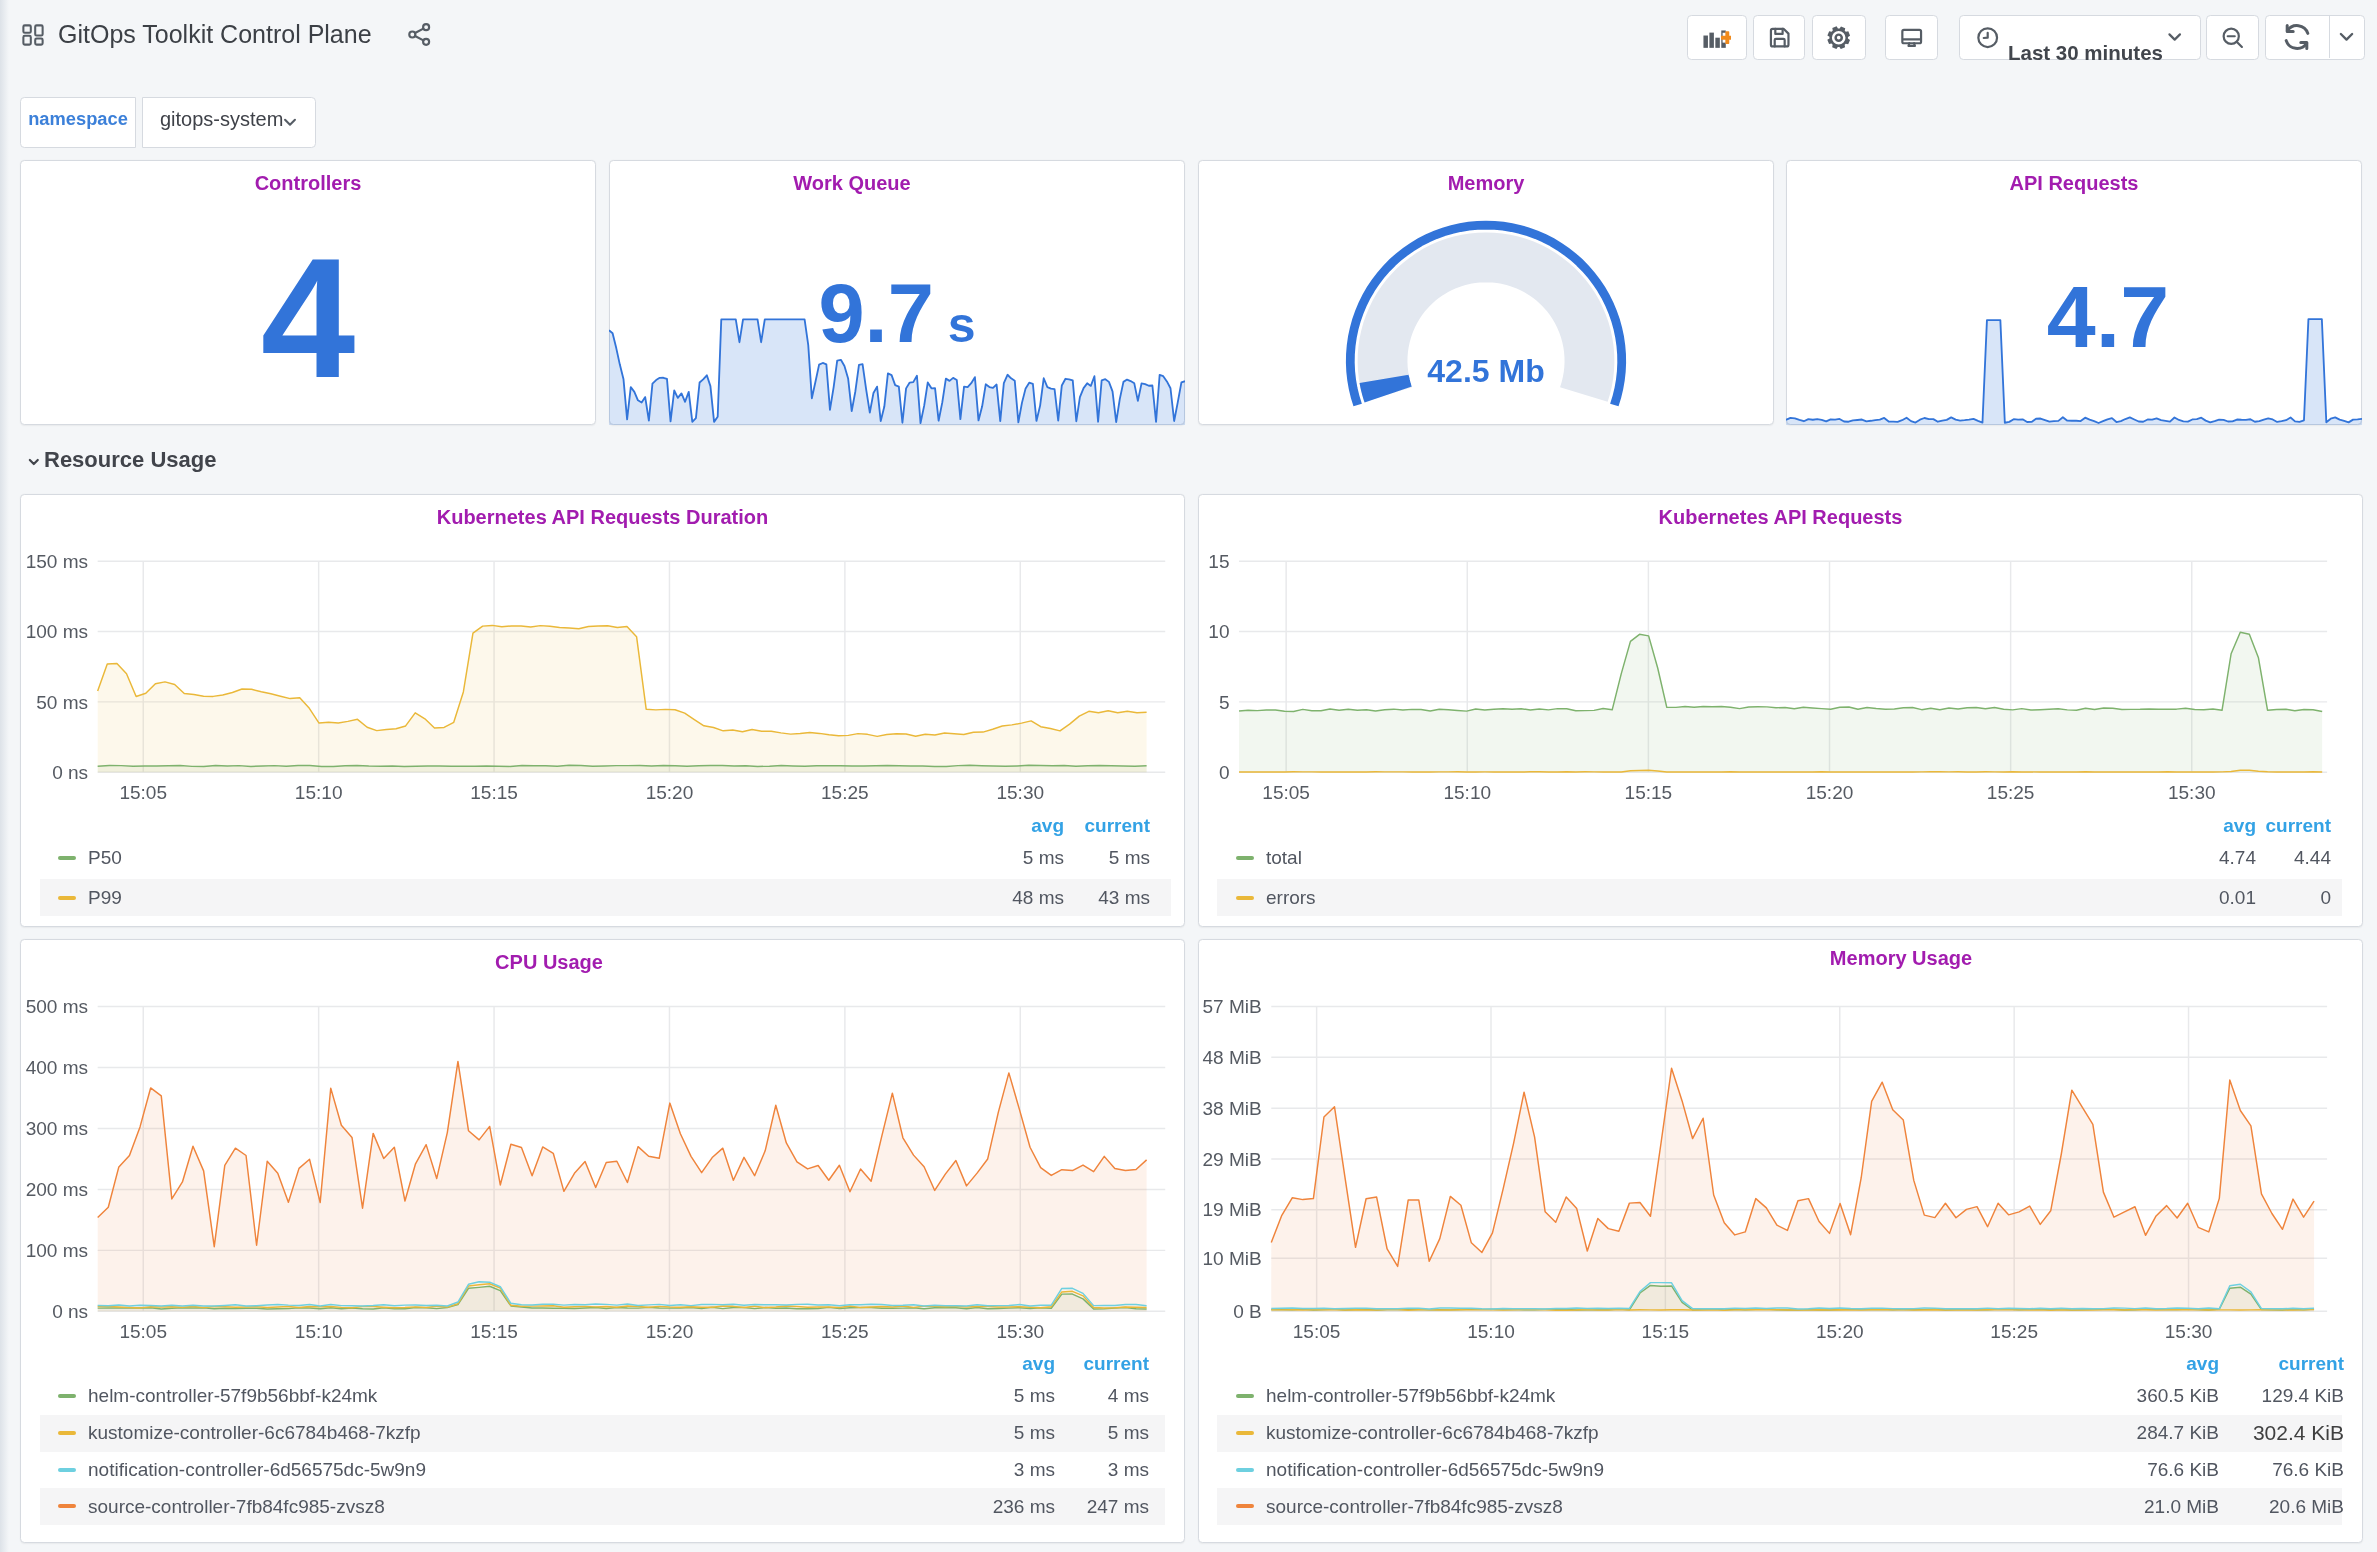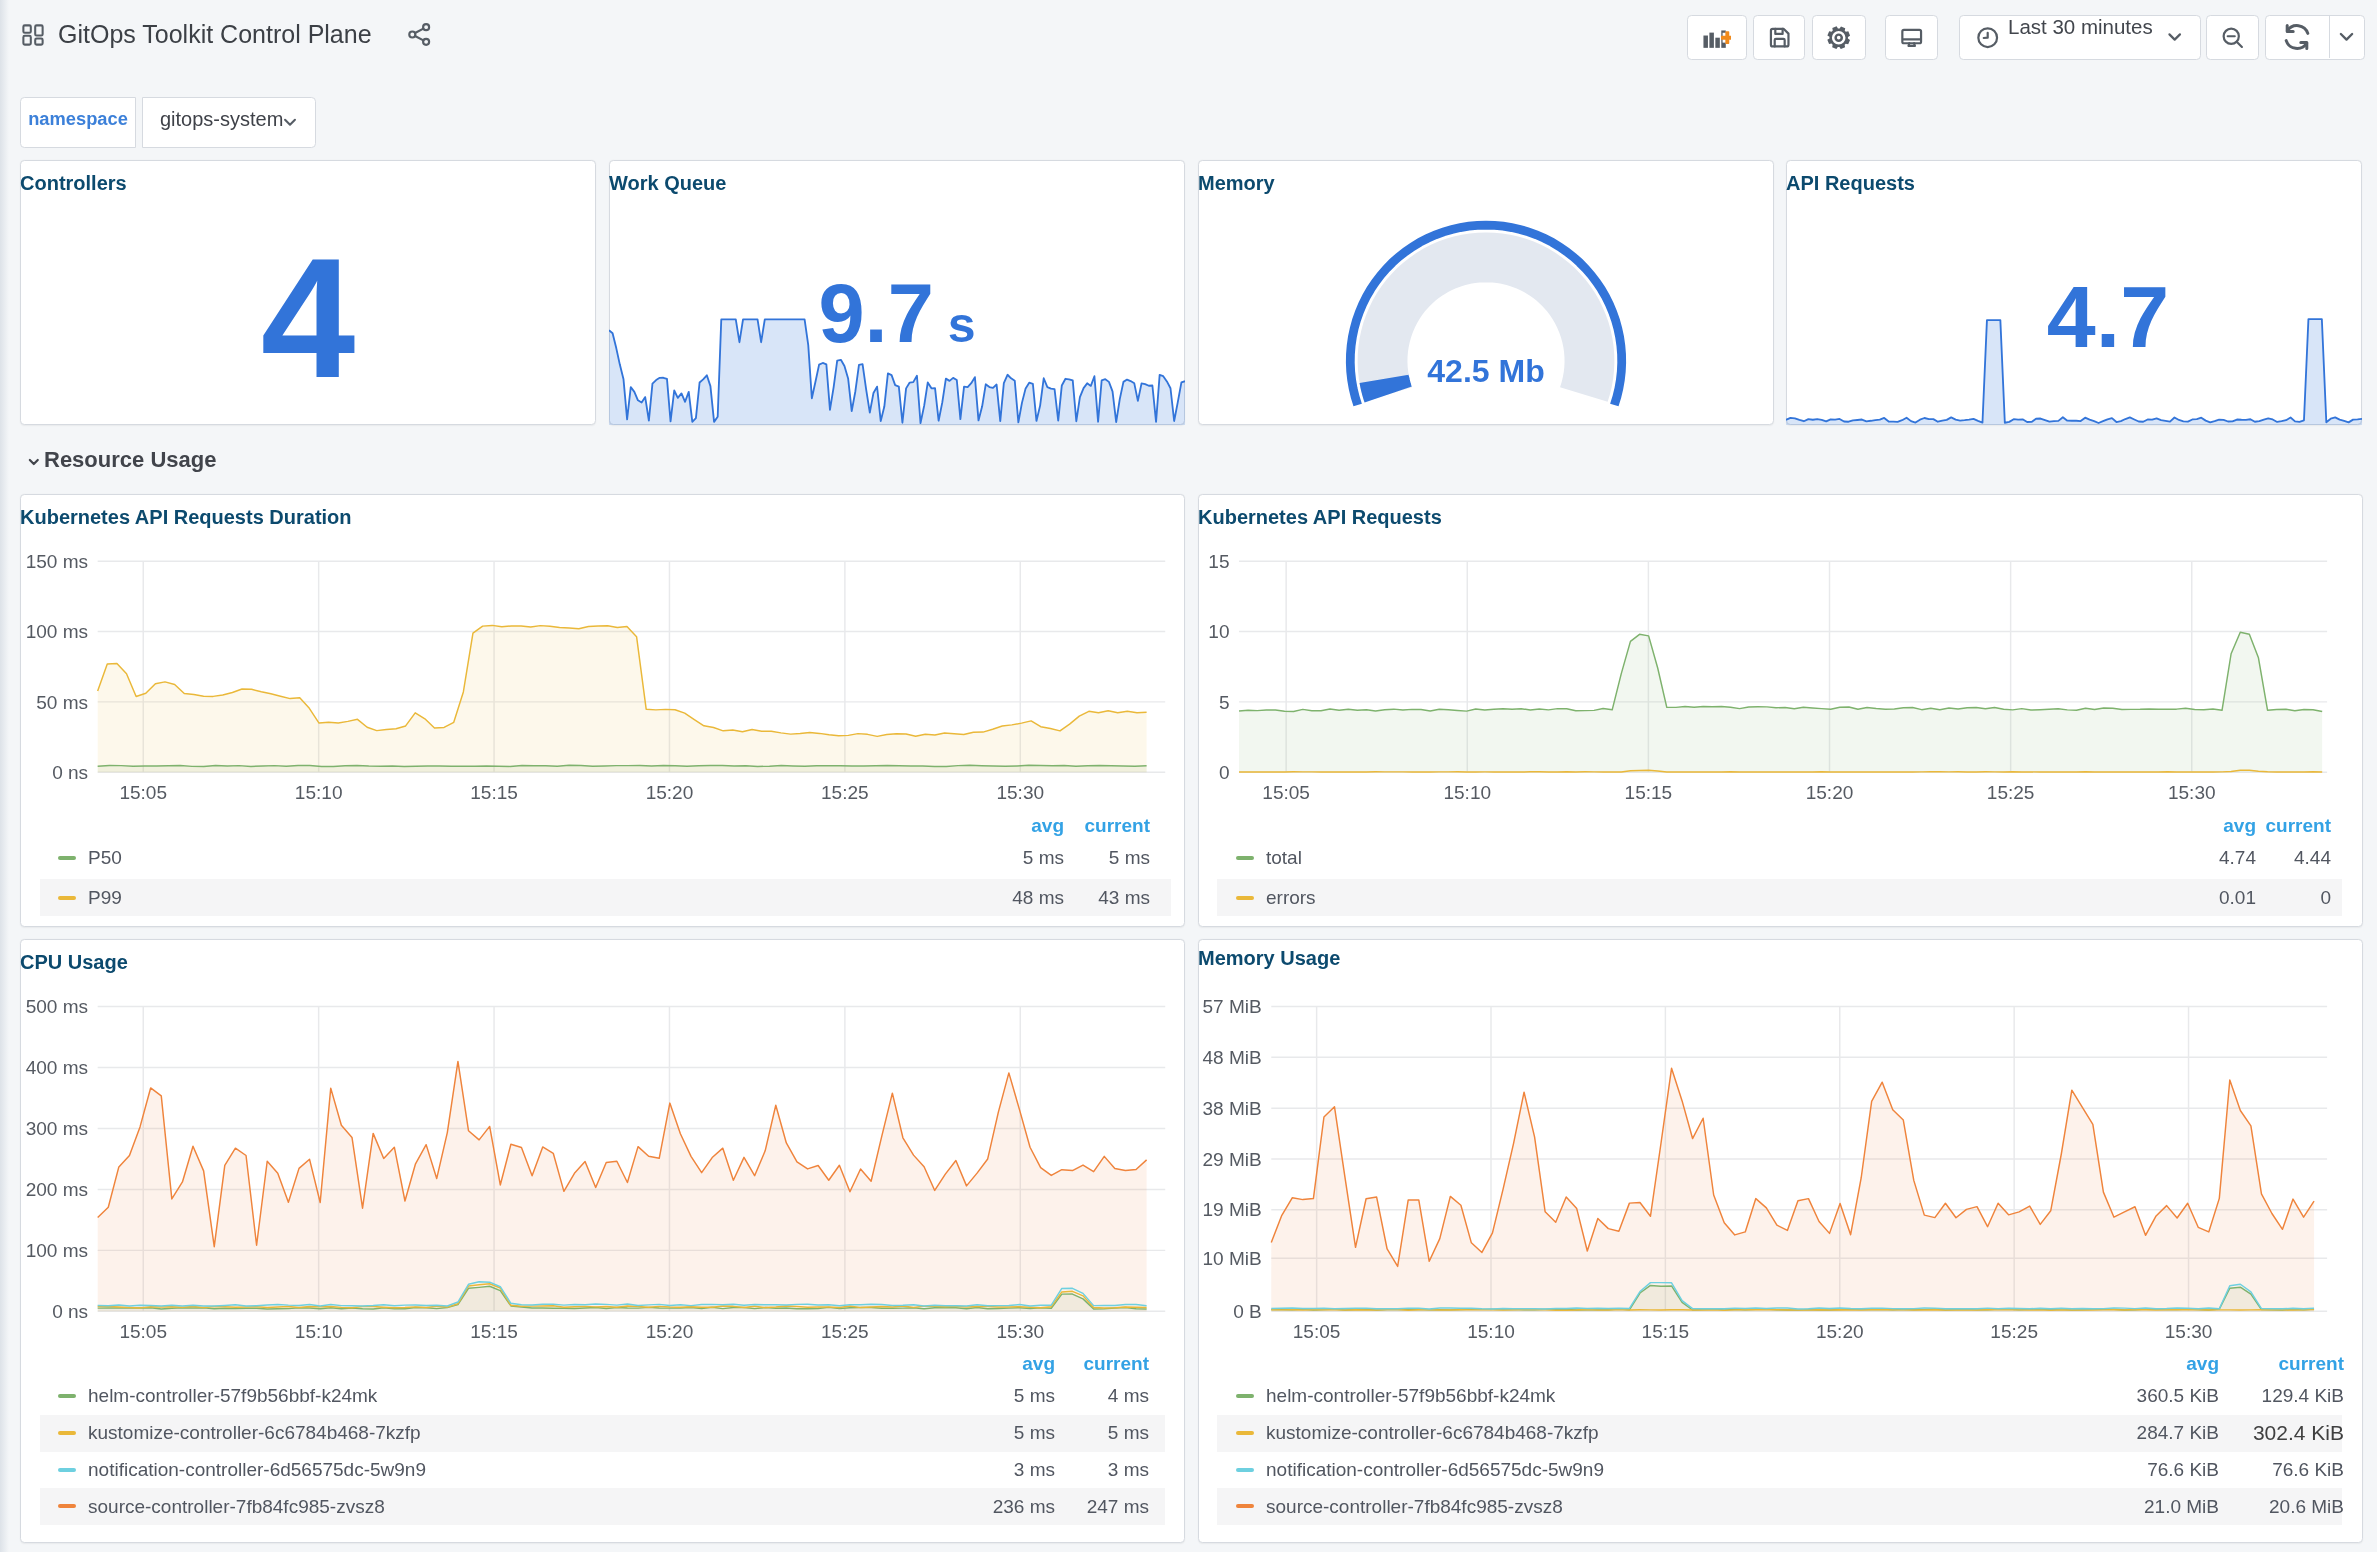--- a/index.html
+++ b/index.html
@@ -1,15 +1,15 @@
 <!DOCTYPE html>
 <html style="font-size:11.7px"><head><meta charset="utf-8"><style>
 *{margin:0;padding:0;box-sizing:border-box} body{width:2377px;height:1553px;background:#f4f6f8;font-family:"Liberation Sans",sans-serif;position:relative;overflow:hidden}
 .panel{position:absolute;background:#ffffff;border:0.7px solid #d6dae0;border-radius:4.4px;box-shadow:0 0.7px 1.5px rgba(0,0,0,0.05)}
-.ptitle{position:absolute;width:100%;font-size:20px;font-weight:bold;color:#0c4a6e;letter-spacing:0}
+.ptitle{position:absolute;width:100%;text-align:center;font-size:20px;font-weight:bold;color:#a21caf;letter-spacing:0}
 .tbtn{position:absolute;height:45px;background:#fff;border:0.7px solid #d6dae0;border-radius:4.4px}
 </style></head><body>
 <div style="position:absolute;left:0;top:0;width:8.8px;height:100%;background:linear-gradient(to right,#dde2e8,#f4f6f8)"></div>
 <svg style="position:absolute;left:22px;top:24px" width="22" height="22" viewBox="0 0 16 16" fill="none" stroke="#565d65" stroke-width="1.5" stroke-linecap="round" stroke-linejoin="round">
     <rect x="1" y="1" width="5.4" height="5.4" rx="1"></rect>
     <rect x="9.6" y="1" width="5.4" height="7.4" rx="1"></rect>
     <rect x="1" y="8.6" width="5.4" height="6.4" rx="1"></rect>
     <rect x="9.6" y="10.6" width="5.4" height="4.4" rx="1"></rect>
   </svg>
 <div style="position:absolute;left:58px;top:17px;font-size:25px;font-weight:500;color:#3c4046;line-height:34px">GitOps Toolkit Control Plane</div>
@@ -47,21 +47,21 @@
 <svg style="position:absolute;left:1900px;top:26px" width="23.4" height="23.4" viewBox="0 0 16 16" fill="none" stroke="#565d65" stroke-width="1.5" stroke-linecap="round" stroke-linejoin="round">
     <rect x="1.6" y="2.6" width="12.8" height="9.2" rx="1.1"></rect>
     <line x1="2.4" y1="9.2" x2="13.6" y2="9.2"></line>
     <path d="M6.4 11.8 L5.8 13.6 L10.2 13.6 L9.6 11.8"></path>
   </svg>
 <div class="tbtn" style="left:1959px;top:14.6px;width:242px"></div>
 <svg style="position:absolute;left:1976px;top:26px" width="23.4" height="23.4" viewBox="0 0 16 16" fill="none" stroke="#565d65" stroke-width="1.5" stroke-linecap="round" stroke-linejoin="round">
     <circle cx="8" cy="8" r="6.4"></circle>
     <path d="M8 4.6 L8 8 L5.3 8.2"></path>
   </svg>
-<div style="position:absolute;left:2008px;top:13px;font-size:20.5px;font-weight:400;color:#42464d;line-height:28px">Last 30 minutes</div>
+<div style="position:absolute;left:2008px;top:39px;font-size:20.5px;font-weight:700;color:#42464d;line-height:28px">Last 30 minutes</div>
 <svg style="position:absolute;left:2163px;top:25px" width="23.4" height="23.4" viewBox="0 0 16 16" fill="none" stroke="#565d65" stroke-width="1.5" stroke-linecap="round" stroke-linejoin="round">
     <path d="M4.4 6.4 L8 10 L11.6 6.4"></path>
   </svg>
 <div class="tbtn" style="left:2206px;top:14.6px;width:53px"></div>
 <svg style="position:absolute;left:2221px;top:26px" width="23.4" height="23.4" viewBox="0 0 16 16" fill="none" stroke="#565d65" stroke-width="1.5" stroke-linecap="round" stroke-linejoin="round">
     <circle cx="7" cy="7" r="5.2"></circle>
     <line x1="10.9" y1="10.9" x2="14.3" y2="14.3"></line>
     <line x1="4.6" y1="7" x2="9.4" y2="7"></line>
   </svg>
 <div class="tbtn" style="left:2265px;top:14.6px;width:100px"></div>

